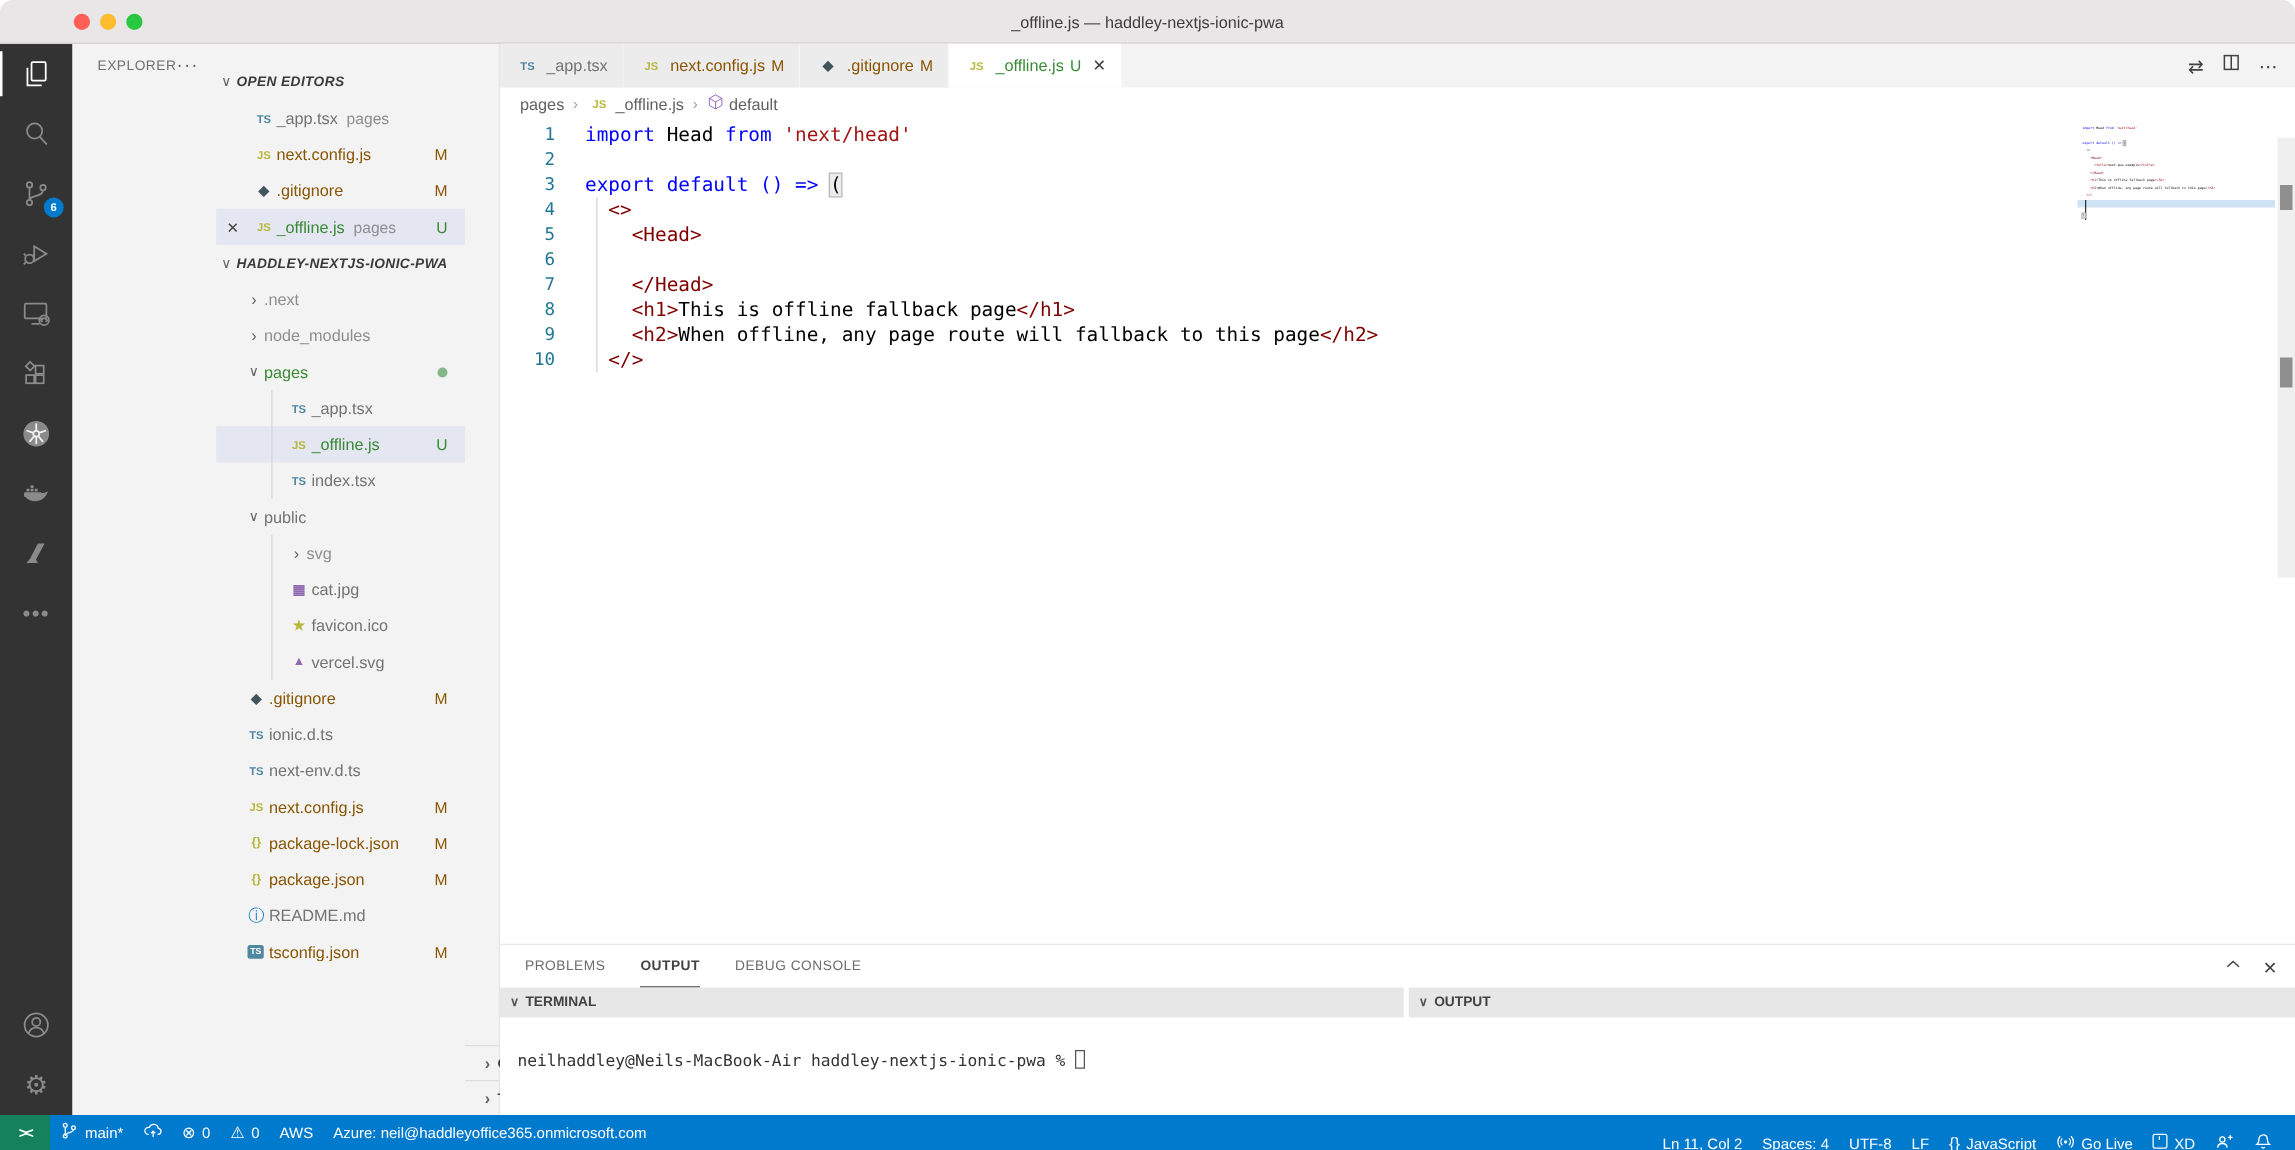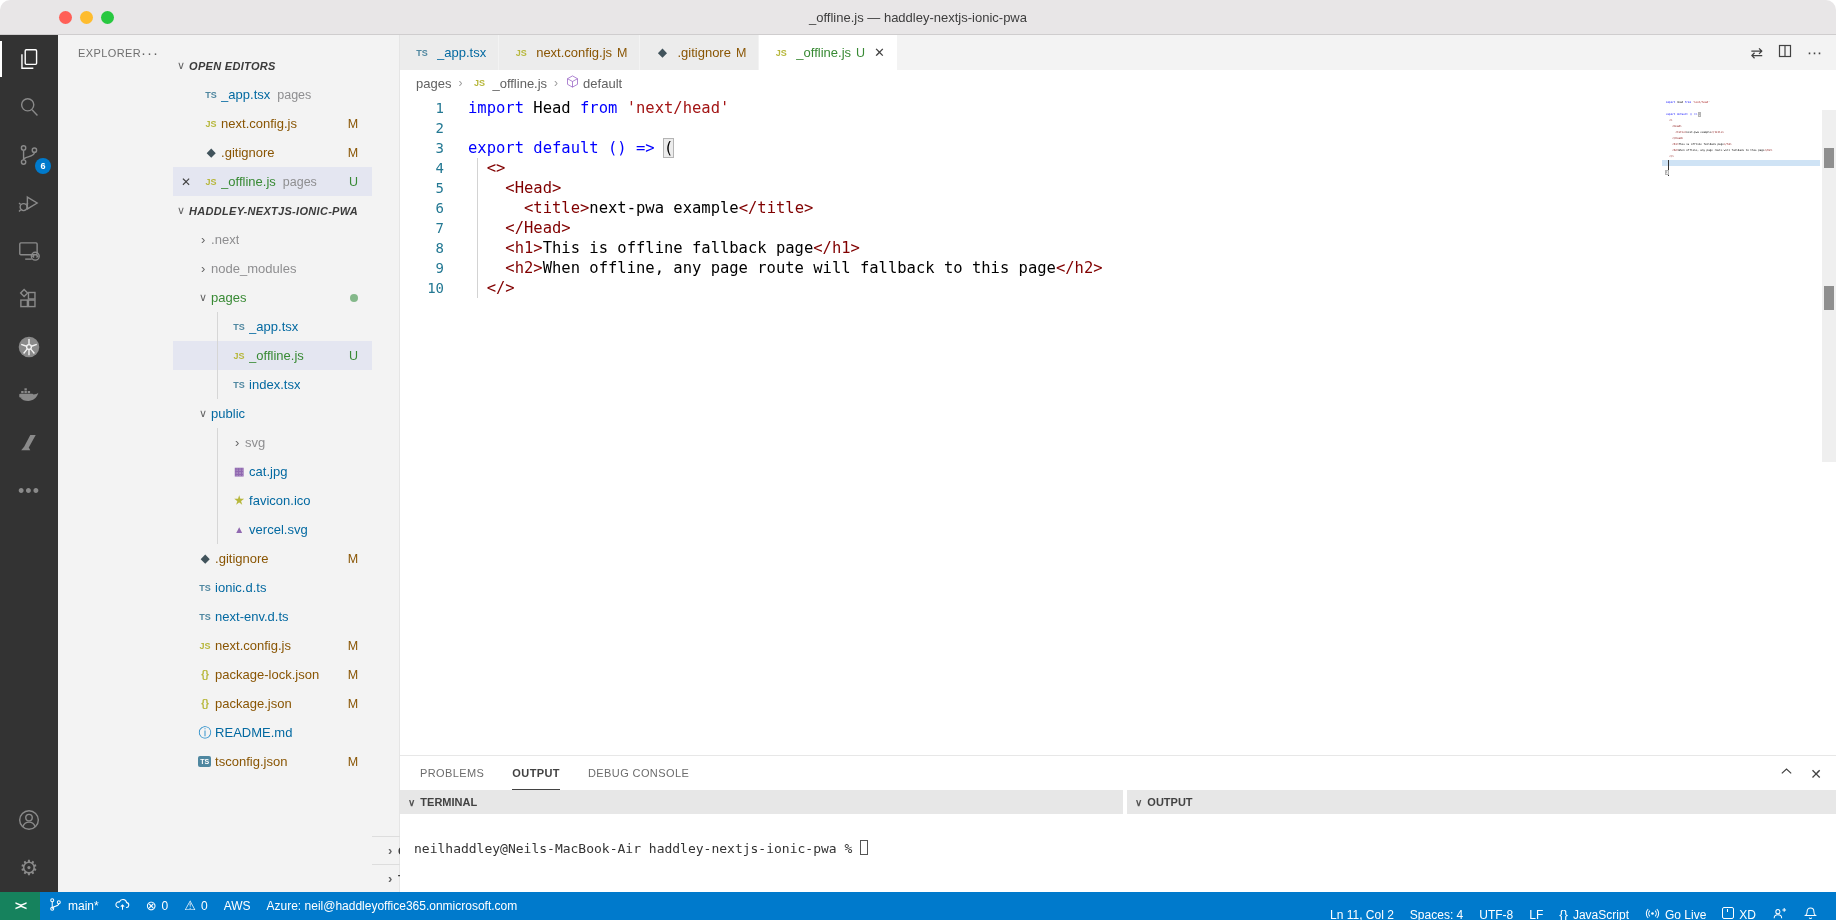--- a/index.html
+++ b/index.html
@@ -46,21 +46,21 @@
   .fi-json{color:#b7b73b;font-size:10px;}
   .fi-git{color:#41535b;font-size:11px;}
   .fi-info{color:#1d88c7;font-size:13px;font-weight:normal;}
   .fi-img{color:#9068b0;font-size:11px;}
   .fi-star{color:#b7b73b;font-size:11px;}
   .fi-vercel{color:#9068b0;font-size:10px;}
   .fi-tsbadge{background:#4f87a0;color:#fff;border-radius:2px;font-size:7px;width:13px;height:11px;line-height:11px;margin:0 4px 0 3px;}
   .flabel{white-space:nowrap;overflow:hidden;}
   .fsuffix{color:#8e8e90;margin-left:7px;font-size:12.5px;}
   .gbadge{margin-left:auto;font-size:12.5px;}
-  .c-default{color:#0369a1;}
+  .c-default{color:#737373;}
   .c-modified{color:#895503;}  .gbadge.c-modified{color:#895503;}
   .c-untracked{color:#388a34;} .gbadge.c-untracked{color:#388a34;}
   .c-ignored{color:#8e8e90;}
   .mod-dot{margin-left:auto;width:8px;height:8px;border-radius:50%;background:#84b88a;}
   .side-bottom{margin-top:auto;}
   .side-sec{height:28px;border-top:1px solid #ddd;display:flex;align-items:center;font-weight:bold;font-size:11px;color:#3b3b3b;padding-left:10px;}
   
   .editorcol{flex:1;min-width:0;display:flex;flex-direction:column;background:#fff;}
   .tabbar{height:35px;background:#f3f3f3;display:flex;flex:none;position:relative;}
   .tab{height:35px;display:flex;align-items:center;gap:5px;padding:0 12px;font-size:13px;background:#ececec;border-right:1px solid #f3f3f3;color:#5a5a5a;}
@@ -410,21 +410,21 @@
         </div>
 
       <div class="code-area">
         <div class="indent-guide"></div>
         <div class="code-lines" id="code-lines">
             <div class="cl-row"><span class="ln">1</span><span class="lcode"><span class="tk-k">import</span><span class="tk-p"> Head </span><span class="tk-k">from</span><span class="tk-p"> </span><span class="tk-s">'next/head'</span></span></div>
             <div class="cl-row"><span class="ln">2</span><span class="lcode"></span></div>
             <div class="cl-row"><span class="ln">3</span><span class="lcode"><span class="tk-k">export</span><span class="tk-p"> </span><span class="tk-k">default</span><span class="tk-p"> </span><span class="tk-k">() =&gt;</span><span class="tk-p"> </span><span class="tk-b">(</span></span></div>
             <div class="cl-row"><span class="ln">4</span><span class="lcode"><span class="tk-p">  </span><span class="tk-t">&lt;&gt;</span></span></div>
             <div class="cl-row"><span class="ln">5</span><span class="lcode"><span class="tk-p">    </span><span class="tk-t">&lt;Head&gt;</span></span></div>
-            <div class="cl-row"><span class="ln">6</span><span class="lcode"><span class="tk-p">      </span><span class="tk-t">&lt;title&gt;</span><span class="tk-p">next-pwa example</span><span class="tk-t">&lt;/title&gt;</span></span></div>
+            <div class="cl-row"><span class="ln">6</span></div>
             <div class="cl-row"><span class="ln">7</span><span class="lcode"><span class="tk-p">    </span><span class="tk-t">&lt;/Head&gt;</span></span></div>
             <div class="cl-row"><span class="ln">8</span><span class="lcode"><span class="tk-p">    </span><span class="tk-t">&lt;h1&gt;</span><span class="tk-p">This is offline fallback page</span><span class="tk-t">&lt;/h1&gt;</span></span></div>
             <div class="cl-row"><span class="ln">9</span><span class="lcode"><span class="tk-p">    </span><span class="tk-t">&lt;h2&gt;</span><span class="tk-p">When offline, any page route will fallback to this page</span><span class="tk-t">&lt;/h2&gt;</span></span></div>
             <div class="cl-row"><span class="ln">10</span><span class="lcode"><span class="tk-p">  </span><span class="tk-t">&lt;/&gt;</span></span></div>
           </div>
         <div class="minimap" id="minimap">
             <div class="code-lines">
               <div class="cl-row"><span class="lcode"><span class="tk-k">import</span><span class="tk-p"> Head </span><span class="tk-k">from</span><span class="tk-p"> </span><span class="tk-s">'next/head'</span></span></div>
               <div class="cl-row"><span class="lcode"></span></div>
               <div class="cl-row"><span class="lcode"><span class="tk-k">export</span><span class="tk-p"> </span><span class="tk-k">default</span><span class="tk-p"> </span><span class="tk-k">() =&gt;</span><span class="tk-p"> </span><span class="tk-b">(</span></span></div>

